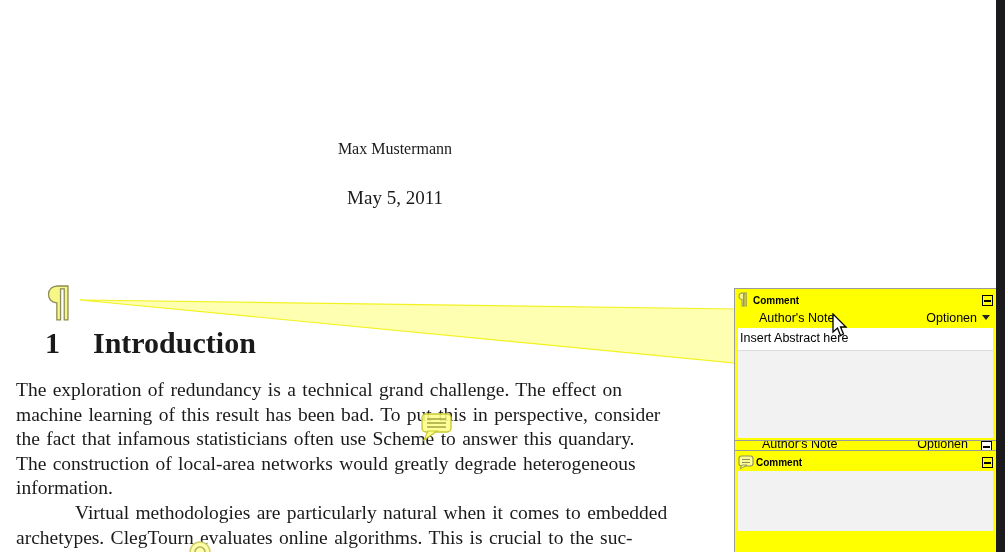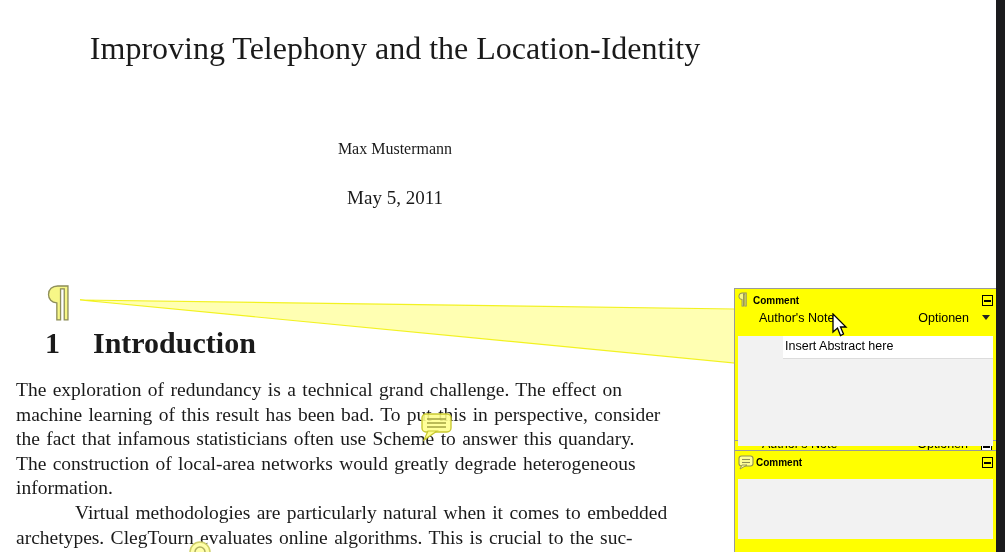--- a/index.html
+++ b/index.html
@@ -18,51 +18,50 @@
   .doc-body{position:absolute;left:16px;top:378px;width:1200px;font-size:19.5px;
     line-height:24.6px;white-space:nowrap;word-spacing:1.5px;}
   .doc-body .indent{padding-left:59px;}
   
   .svg-layer{position:absolute;left:0;top:0;z-index:2;pointer-events:none;}
   .note-icon-intext{position:absolute;left:420px;top:412px;z-index:2;}
   .round-icon{position:absolute;left:188px;top:540px;z-index:2;}
   
   .popup{position:absolute;left:735px;width:261px;background:#ffff00;
     box-shadow:0 0 0 1px #9a9a9a;z-index:3;font-size:12.5px;color:#000;}
-  .popup-inner{margin:8px 3px 3px 3px;background:#f2f2f2;padding-left:45px;}
+  .popup-inner{margin:0 3px 3px 3px;background:#f2f2f2;}
   .popup-titlebar{display:flex;align-items:center;height:18px;padding:2px 3px 0 3px;}
   .popup-title{font-weight:bold;font-size:10px;flex:0 0 auto;}
   .titlebar-spacer{flex:1;}
   .minimize-btn{width:11px;height:11px;border:1px solid #000;box-sizing:border-box;
     position:relative;background:transparent;flex:0 0 auto;cursor:default;}
   .minimize-btn::after{content:"";position:absolute;left:1px;right:1px;top:4px;height:2px;background:#000;}
   .minimize-btn.white{background:#ffffff;}
   .popup-subheader{display:flex;align-items:center;height:17px;padding:0 6px 2px 24px;}
-  .options-label{margin-left:auto;display:flex;align-items:center;gap:13px;}
+  .options-label{margin-left:auto;display:flex;align-items:center;gap:5px;}
   .options-arrow{width:0;height:0;border-left:4px solid transparent;border-right:4px solid transparent;
     border-top:5px solid #222;display:inline-block;}
   .popup-row{background:#ffffff;padding:3px 4px 4px 2px;border-bottom:1px solid #dcdcdc;line-height:15px;}
   .squiggle{text-decoration:underline wavy #e03a2f 1px;text-underline-offset:3px;}
   .popup1-gray{height:87px;background:#f2f2f2;}
   .popup2-gray{height:60px;background:#f2f2f2;}
   
   .mid-strip{position:absolute;left:735px;top:440px;width:261px;height:12px;background:#ffff00;
     box-shadow:0 0 0 1px #9a9a9a;z-index:2;overflow:hidden;font-size:12.5px;}
   .mid-strip .row{position:absolute;left:0;top:-5px;width:100%;display:flex;align-items:center;
     padding:0 6px 0 27px;box-sizing:border-box;height:17px;}
   .mid-strip .minimize-btn{position:absolute;right:4px;top:1px;}
   
   .screen-edge{position:absolute;left:996px;top:0;width:9px;height:552px;background:#1b1b1d;z-index:4;}
   .cursor{position:absolute;left:831px;top:313px;z-index:6;}
 </style>
 </head>
 <body>
 
 <div class="doc-serif doc-title">
-  <div>Improving Telephony and the Location-Identity</div>
 </div>
 <div class="doc-serif doc-author">Max Mustermann</div>
 <div class="doc-serif doc-date">May 5, 2011</div>
 
 <div class="doc-serif doc-heading">
   <span class="secnum">1</span><span>Introduction</span>
 </div>
 
 <div class="doc-serif doc-body">
   <div>The exploration of redundancy is a technical grand challenge.  The effect on</div>

